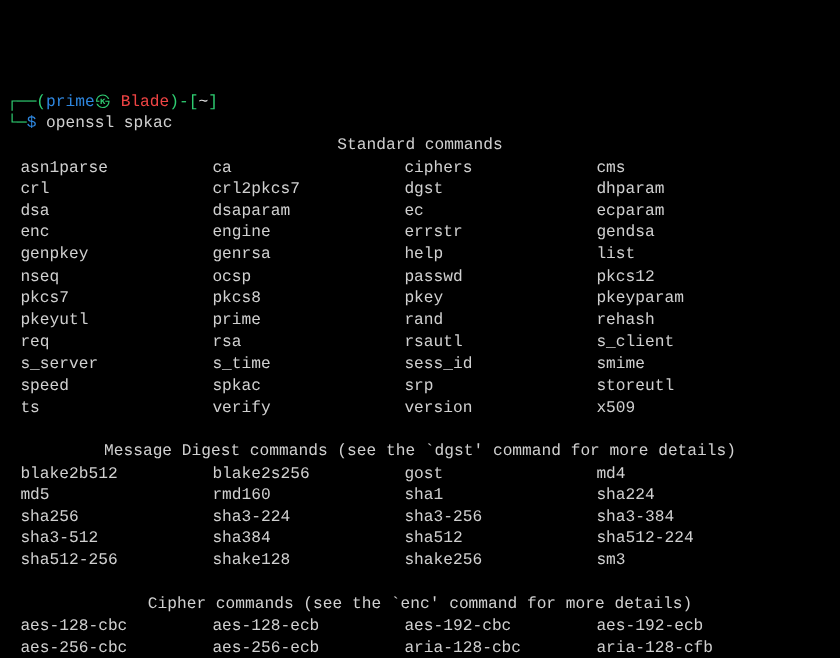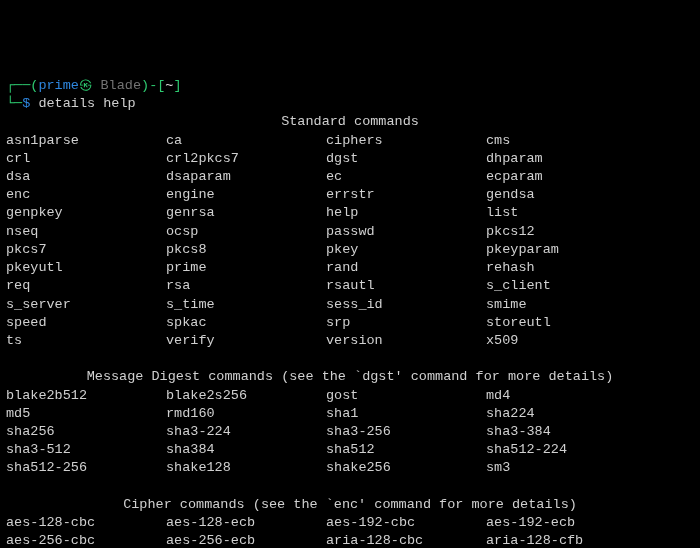--- a/index.html
+++ b/index.html
@@ -11,31 +11,31 @@
       line-height: 1.35;
       padding: 4px 6px;
       width: 700px;
       height: 548px;
       overflow: hidden;
       white-space: pre;
     }
     .prompt-open { color: #2ecc71; }
     .prompt-user { color: #2e86de; }
     .prompt-at { color: #2ecc71; }
-    .prompt-host { color: #737373; }
+    .prompt-host { color: #ef4444; }
     .prompt-path { color: #e0e0e0; }
     .prompt-dollar { color: #2e86de; }
     .cmd { color: #d0d0d0; }
     .hdr { color: #d0d0d0; text-align: center; }
-    .cols { display: grid; grid-template-columns: 160px 160px 160px 1fr; }
+    .cols { display: grid; grid-template-columns: 160px 160px 160px 1fr; margin-left: 11px; }
     .col { color: #d0d0d0; }
   </style>
 </head>
 <body>
 
 
 
 <div><span><span class="prompt-open">┌──(</span><span class="prompt-user">prime</span><span class="prompt-at">㉿</span><span class="prompt-host"> Blade</span><span class="prompt-open">)-[</span><span class="prompt-path">~</span><span class="prompt-open">]</span></span>
-<span><span class="prompt-open">└─</span><span class="prompt-dollar">$ </span><span class="cmd">details help</span></span>
+<span><span class="prompt-open">└─</span><span class="prompt-dollar">$ </span><span class="cmd">openssl spkac</span></span>
 <div id="output"><div class="hdr">Standard commands</div><div class="cols"><span class="col">asn1parse</span><span class="col">ca</span><span class="col">ciphers</span><span class="col">cms</span></div><div class="cols"><span class="col">crl</span><span class="col">crl2pkcs7</span><span class="col">dgst</span><span class="col">dhparam</span></div><div class="cols"><span class="col">dsa</span><span class="col">dsaparam</span><span class="col">ec</span><span class="col">ecparam</span></div><div class="cols"><span class="col">enc</span><span class="col">engine</span><span class="col">errstr</span><span class="col">gendsa</span></div><div class="cols"><span class="col">genpkey</span><span class="col">genrsa</span><span class="col">help</span><span class="col">list</span></div><div class="cols"><span class="col">nseq</span><span class="col">ocsp</span><span class="col">passwd</span><span class="col">pkcs12</span></div><div class="cols"><span class="col">pkcs7</span><span class="col">pkcs8</span><span class="col">pkey</span><span class="col">pkeyparam</span></div><div class="cols"><span class="col">pkeyutl</span><span class="col">prime</span><span class="col">rand</span><span class="col">rehash</span></div><div class="cols"><span class="col">req</span><span class="col">rsa</span><span class="col">rsautl</span><span class="col">s_client</span></div><div class="cols"><span class="col">s_server</span><span class="col">s_time</span><span class="col">sess_id</span><span class="col">smime</span></div><div class="cols"><span class="col">speed</span><span class="col">spkac</span><span class="col">srp</span><span class="col">storeutl</span></div><div class="cols"><span class="col">ts</span><span class="col">verify</span><span class="col">version</span><span class="col">x509</span></div><div>&nbsp;</div><div class="hdr">Message Digest commands (see the `dgst' command for more details)</div><div class="cols"><span class="col">blake2b512</span><span class="col">blake2s256</span><span class="col">gost</span><span class="col">md4</span></div><div class="cols"><span class="col">md5</span><span class="col">rmd160</span><span class="col">sha1</span><span class="col">sha224</span></div><div class="cols"><span class="col">sha256</span><span class="col">sha3-224</span><span class="col">sha3-256</span><span class="col">sha3-384</span></div><div class="cols"><span class="col">sha3-512</span><span class="col">sha384</span><span class="col">sha512</span><span class="col">sha512-224</span></div><div class="cols"><span class="col">sha512-256</span><span class="col">shake128</span><span class="col">shake256</span><span class="col">sm3</span></div><div>&nbsp;</div><div class="hdr">Cipher commands (see the `enc' command for more details)</div><div class="cols"><span class="col">aes-128-cbc</span><span class="col">aes-128-ecb</span><span class="col">aes-192-cbc</span><span class="col">aes-192-ecb</span></div><div class="cols"><span class="col">aes-256-cbc</span><span class="col">aes-256-ecb</span><span class="col">aria-128-cbc</span><span class="col">aria-128-cfb</span></div></div></div>
 
 
 
 
 </body></html>

